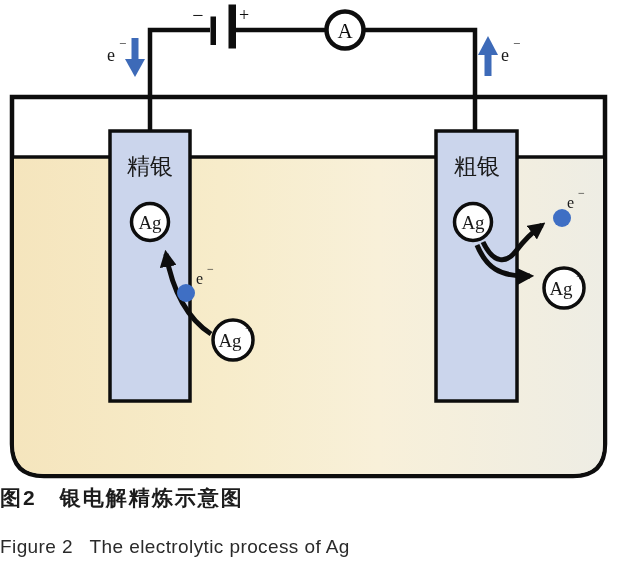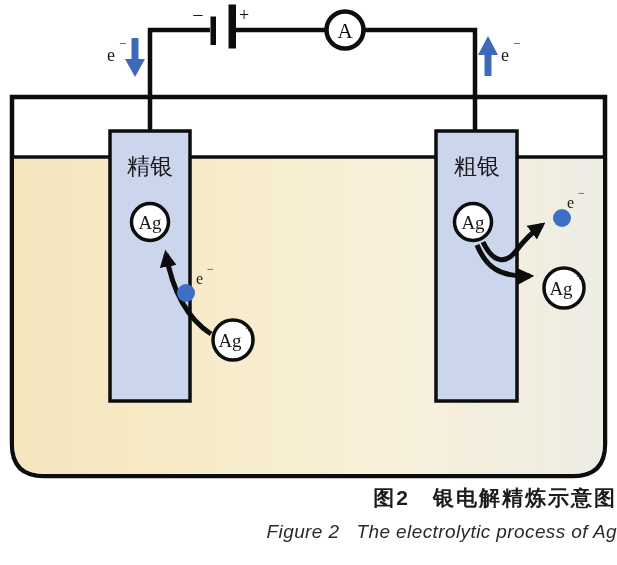--- a/index.html
+++ b/index.html
@@ -1,23 +1,23 @@
 <!DOCTYPE html>
 <html><head>
 <meta charset="utf-8">
 <style>
   html,body{margin:0;padding:0;background:#ffffff;}
   body{width:617px;height:565px;overflow:hidden;font-family:"Liberation Sans",sans-serif;}
   .stage{position:relative;width:617px;height:565px;background:#fff;}
   svg{display:block;}
   .serif{font-family:"Liberation Serif","DejaVu Serif",serif;}
   .cjk{font-family:"Liberation Sans","DejaVu Sans",sans-serif;}
-  .captions{position:absolute;left:0;top:486px;width:617px;text-align:right;}
+  .captions{position:absolute;left:0;top:486px;width:617px;text-align:left;}
   .cap-zh{font-size:21px;font-weight:700;color:#1c1c1c;letter-spacing:2px;white-space:pre;line-height:24px;}
-  .cap-en{font-size:19px;font-weight:400;color:#2a2a2a;letter-spacing:0.4px;white-space:pre;line-height:22px;margin-top:11px;font-style:italic;}
+  .cap-en{font-size:19px;font-weight:400;color:#2a2a2a;letter-spacing:0.4px;white-space:pre;line-height:22px;margin-top:26px;}
 </style>
 </head>
 <body>
 
 <div class="stage">
 <svg width="617" height="480" viewBox="0 0 617 480">
   <defs>
     <linearGradient id="liquidGrad" x1="0" y1="0" x2="1" y2="0">
       <stop offset="0" stop-color="#f5e5bd"></stop>
       <stop offset="0.35" stop-color="#f7ecca"></stop>

